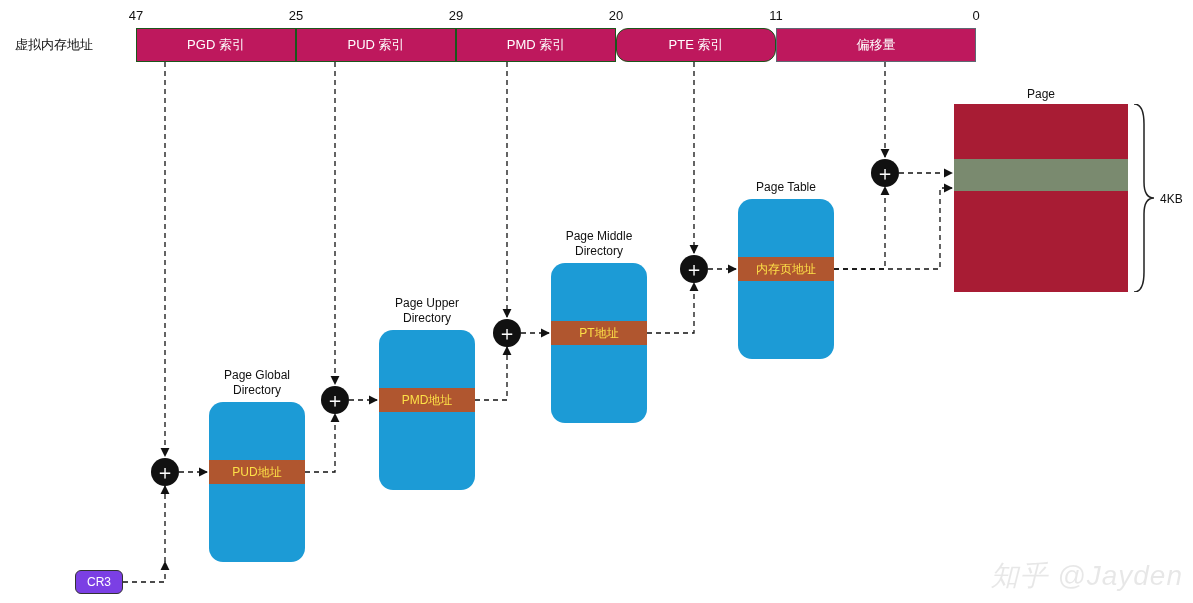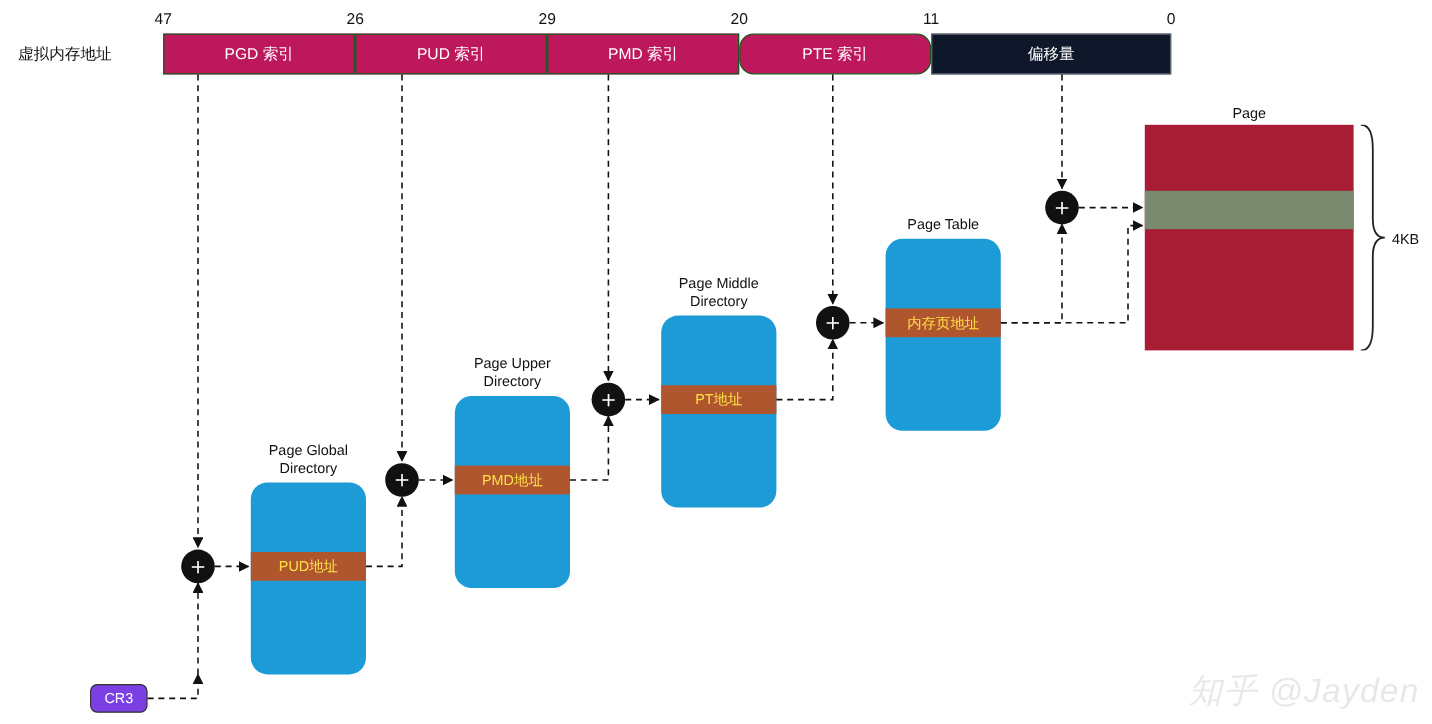--- a/index.html
+++ b/index.html
@@ -1,42 +1,42 @@
 <!DOCTYPE html>
 <html><head>
 <meta charset="utf-8">
 <style>
   * { box-sizing: border-box; }
   body { margin: 0; font-family: "Microsoft YaHei", Arial, sans-serif; background: #fff; }
   .canvas { position: relative; width: 1193px; height: 603px; }
   .abs { position: absolute; }
   .seg { height: 34px; display: flex; align-items: center; justify-content: center; color: #fff; font-size: 13px; border: 1px solid #1b561b; }
   .seg.green { background: #be185d; }
-  .seg.gray  { background: #0f172a; border-color: #5f6772; }
+  .seg.gray  { background: #be185d; border-color: #5f6772; }
   .tick { font-size: 13px; color: #111; text-align: center; transform: translateX(-50%); }
   .row-label { font-size: 13px; color: #111; }
   .dir { width: 96px; border-radius: 14px; background: #1c9bd6; position: absolute; }
   .dir .band { position: absolute; left: 0; right: 0; height: 24px; background: #b0562f; color: #fde047; font-size: 12px; display: flex; align-items: center; justify-content: center; }
   .dir-label { position: absolute; font-size: 12px; color: #111; text-align: center; width: 120px; transform: translateX(-50%); line-height: 1.25; }
   .add-node { width: 28px; height: 28px; border-radius: 50%; background: #111; color: #fff; display: flex; align-items: center; justify-content: center; font-size: 20px; line-height: 1; font-weight: 300; }
   .cr3 { width: 48px; height: 24px; border-radius: 6px; background: #7b3fe4; border: 1px solid #333; color: #fff; font-size: 12px; display: flex; align-items: center; justify-content: center; }
   .page { width: 174px; height: 188px; background: #a81c34; position: absolute; }
   .page .slot { position: absolute; left: 0; right: 0; height: 32px; background: #7a8a6f; }
   .page-label { font-size: 12px; color: #111; }
   .brace { position: absolute; font-size: 12px; color: #111; }
   .watermark { position: absolute; right: 10px; bottom: 8px; font-size: 28px; color: #000; opacity: 0.09; font-style: italic; letter-spacing: 1px; }
   svg.wires { position: absolute; inset: 0; width: 1193px; height: 603px; pointer-events: none; }
 </style>
 </head>
 <body>
 
 <div class="canvas">
 
   <div class="abs tick" style="left:136px; top:8px;">47</div>
-  <div class="abs tick" style="left:296px; top:8px;">26</div>
+  <div class="abs tick" style="left:296px; top:8px;">25</div>
   <div class="abs tick" style="left:456px; top:8px;">29</div>
   <div class="abs tick" style="left:616px; top:8px;">20</div>
   <div class="abs tick" style="left:776px; top:8px;">11</div>
   <div class="abs tick" style="left:976px; top:8px;">0</div>
 
   <div class="abs row-label" style="left:15px; top:36px;">虚拟内存地址</div>
 
   <div class="abs seg green" style="left:136px; top:28px; width:160px;">PGD 索引</div>
   <div class="abs seg green" style="left:296px; top:28px; width:160px;">PUD 索引</div>
   <div class="abs seg green" style="left:456px; top:28px; width:160px;">PMD 索引</div>

